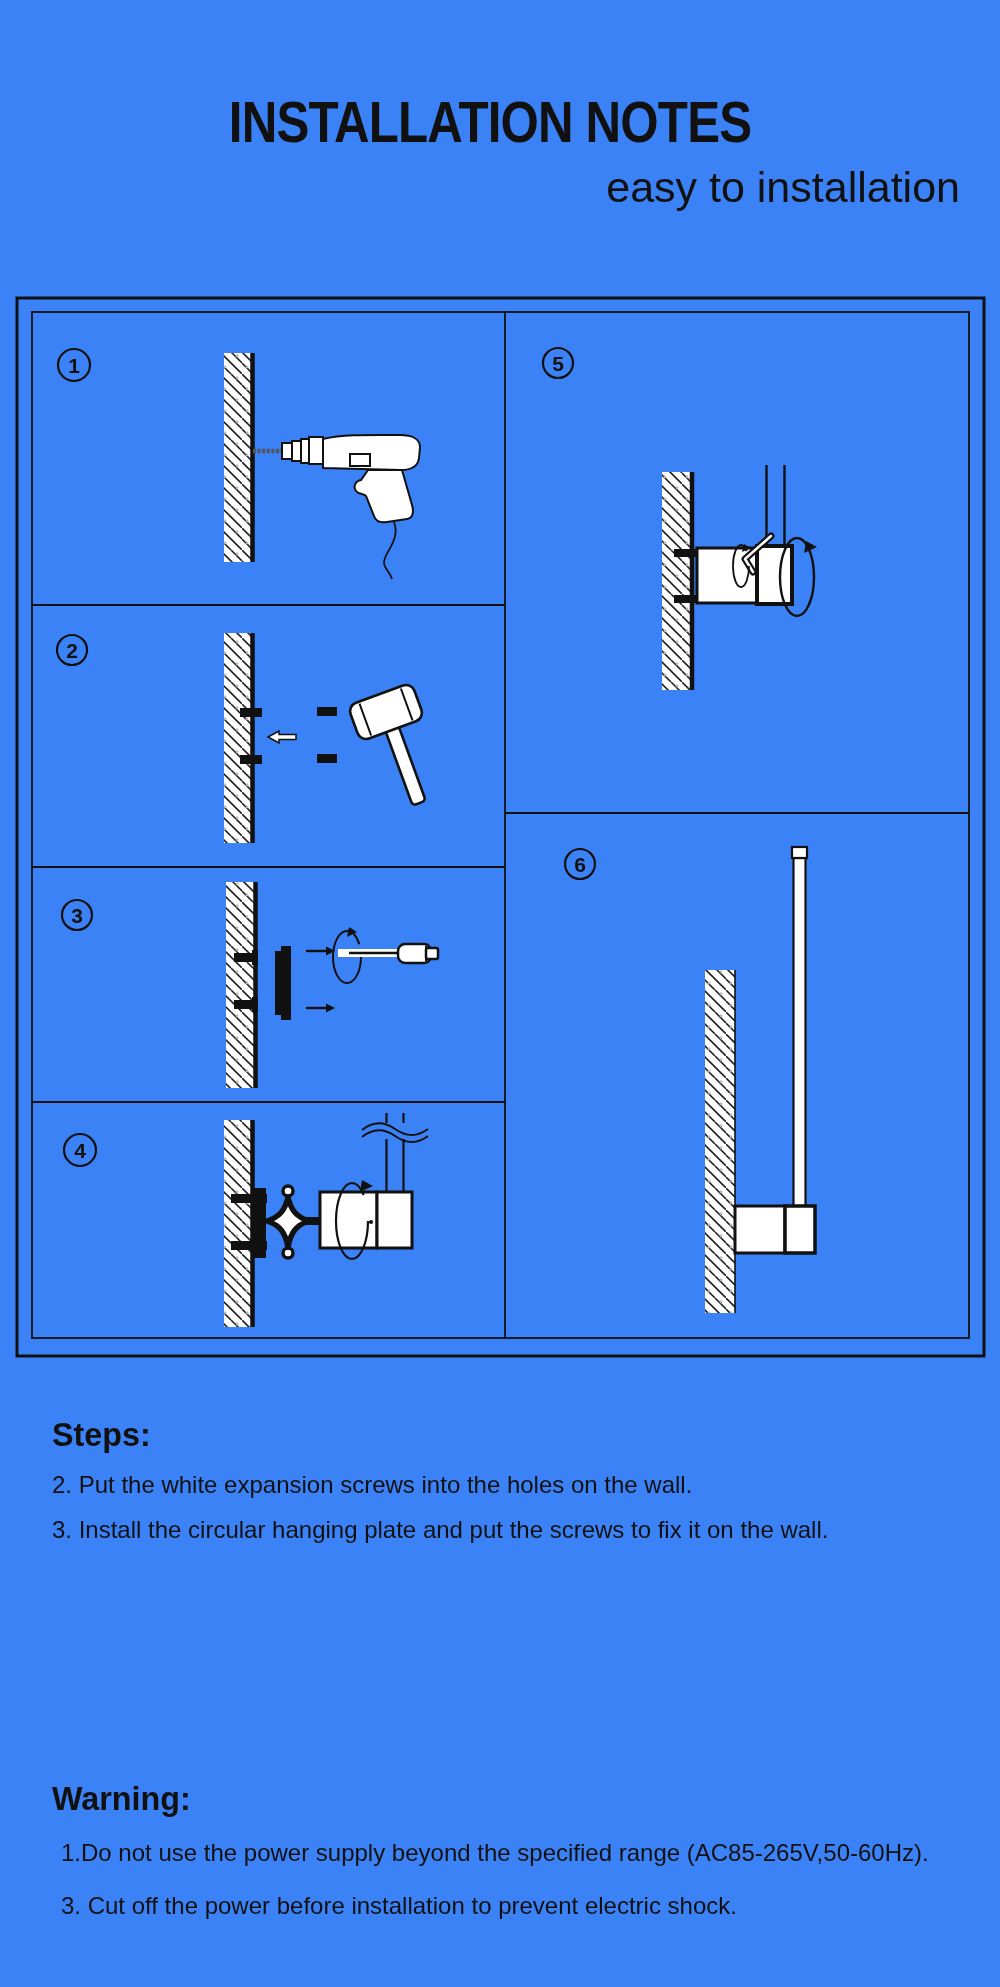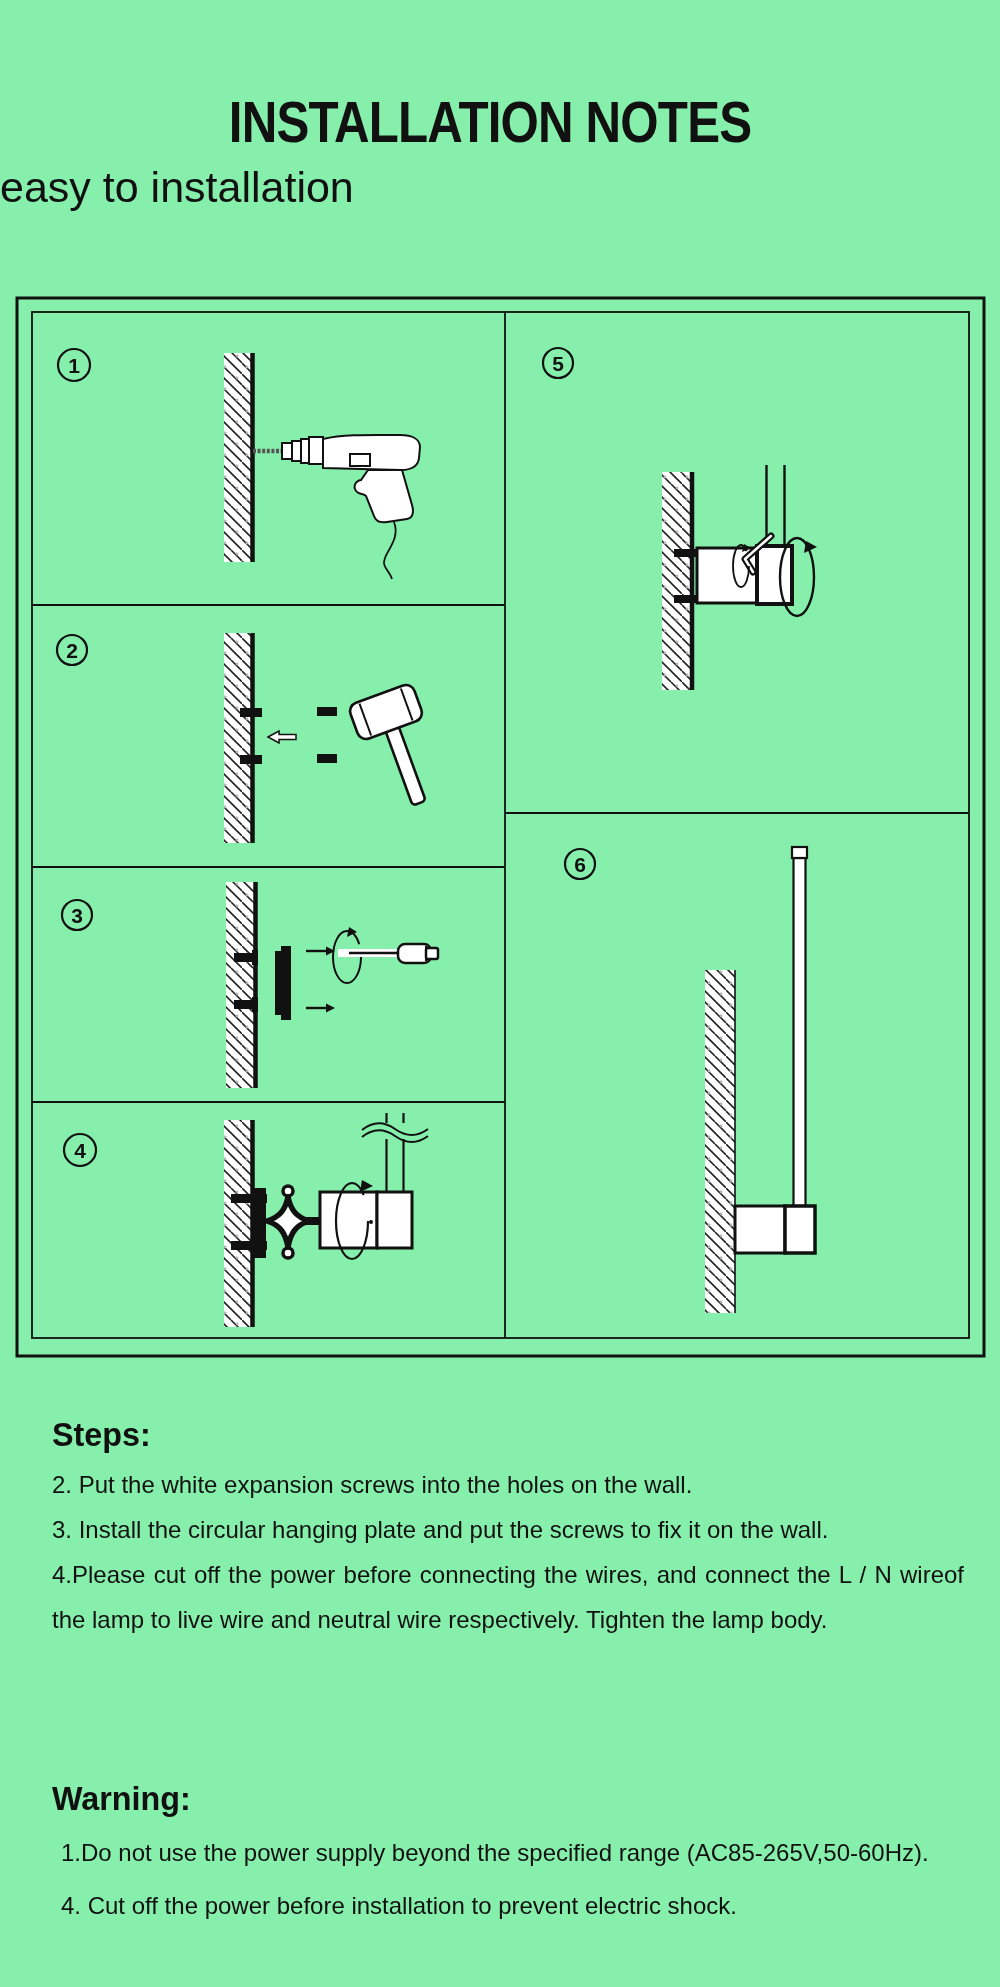--- a/index.html
+++ b/index.html
@@ -1,28 +1,28 @@
 <!DOCTYPE html>
 <html><head>
 <meta charset="utf-8">
 <style>
   html,body{margin:0;padding:0;background:#fff;}
   .page{
-    position:relative;width:1000px;height:1987px;background:#86efac;
+    position:relative;width:1000px;height:1987px;background:#3b82f6;
     font-family:"Liberation Sans",sans-serif;color:#111;overflow:hidden;
   }
   .abs{position:absolute;}
   .title{
     left:0;top:92px;width:980px;text-align:center;
     font-size:58px;font-weight:700;line-height:60px;
     transform:scaleX(.85);transform-origin:50% 0;
     letter-spacing:-1px;
   }
   .subtitle{
-    left:0;top:163px;width:960px;text-align:left;
+    left:0;top:163px;width:960px;text-align:right;
     font-size:43px;font-weight:400;line-height:48px;
   }
   .diagram{left:0;top:0;}
   .txtblock{left:52px;width:924px;}
   .txtblock h2{
     margin:0;font-size:34px;font-weight:700;line-height:40px;
     transform:scaleX(.95);transform-origin:0 0;letter-spacing:0;
   }
   .steps-items{top:1462px;}
   .warning-items{top:1822px;}
@@ -234,27 +234,26 @@
     </g>
   </svg>
 
   <section>
     <div class="abs txtblock" style="top:1414px;">
       <h2>Steps:</h2>
     </div>
     <div class="abs txtblock steps-items" style="width:912px;">
       <p>2. Put the white expansion screws into the holes on the wall.</p>
       <p>3. Install the circular hanging plate and put the screws to fix it on the wall.</p>
-      <p>4.Please cut off the power before connecting the wires, and connect the L / N wireof the lamp to live wire and neutral wire respectively. Tighten the lamp body.</p>
     </div>
   </section>
 
   <section>
     <div class="abs txtblock" style="top:1778px;">
       <h2>Warning:</h2>
     </div>
     <div class="abs txtblock warning-items">
       <p>1.Do not use the power supply beyond the specified range (AC85-265V,50-60Hz).</p>
-      <p>4. Cut off the power before installation to prevent electric shock.</p>
+      <p>3. Cut off the power before installation to prevent electric shock.</p>
     </div>
   </section>
 
 </div>
 
 </body></html>

